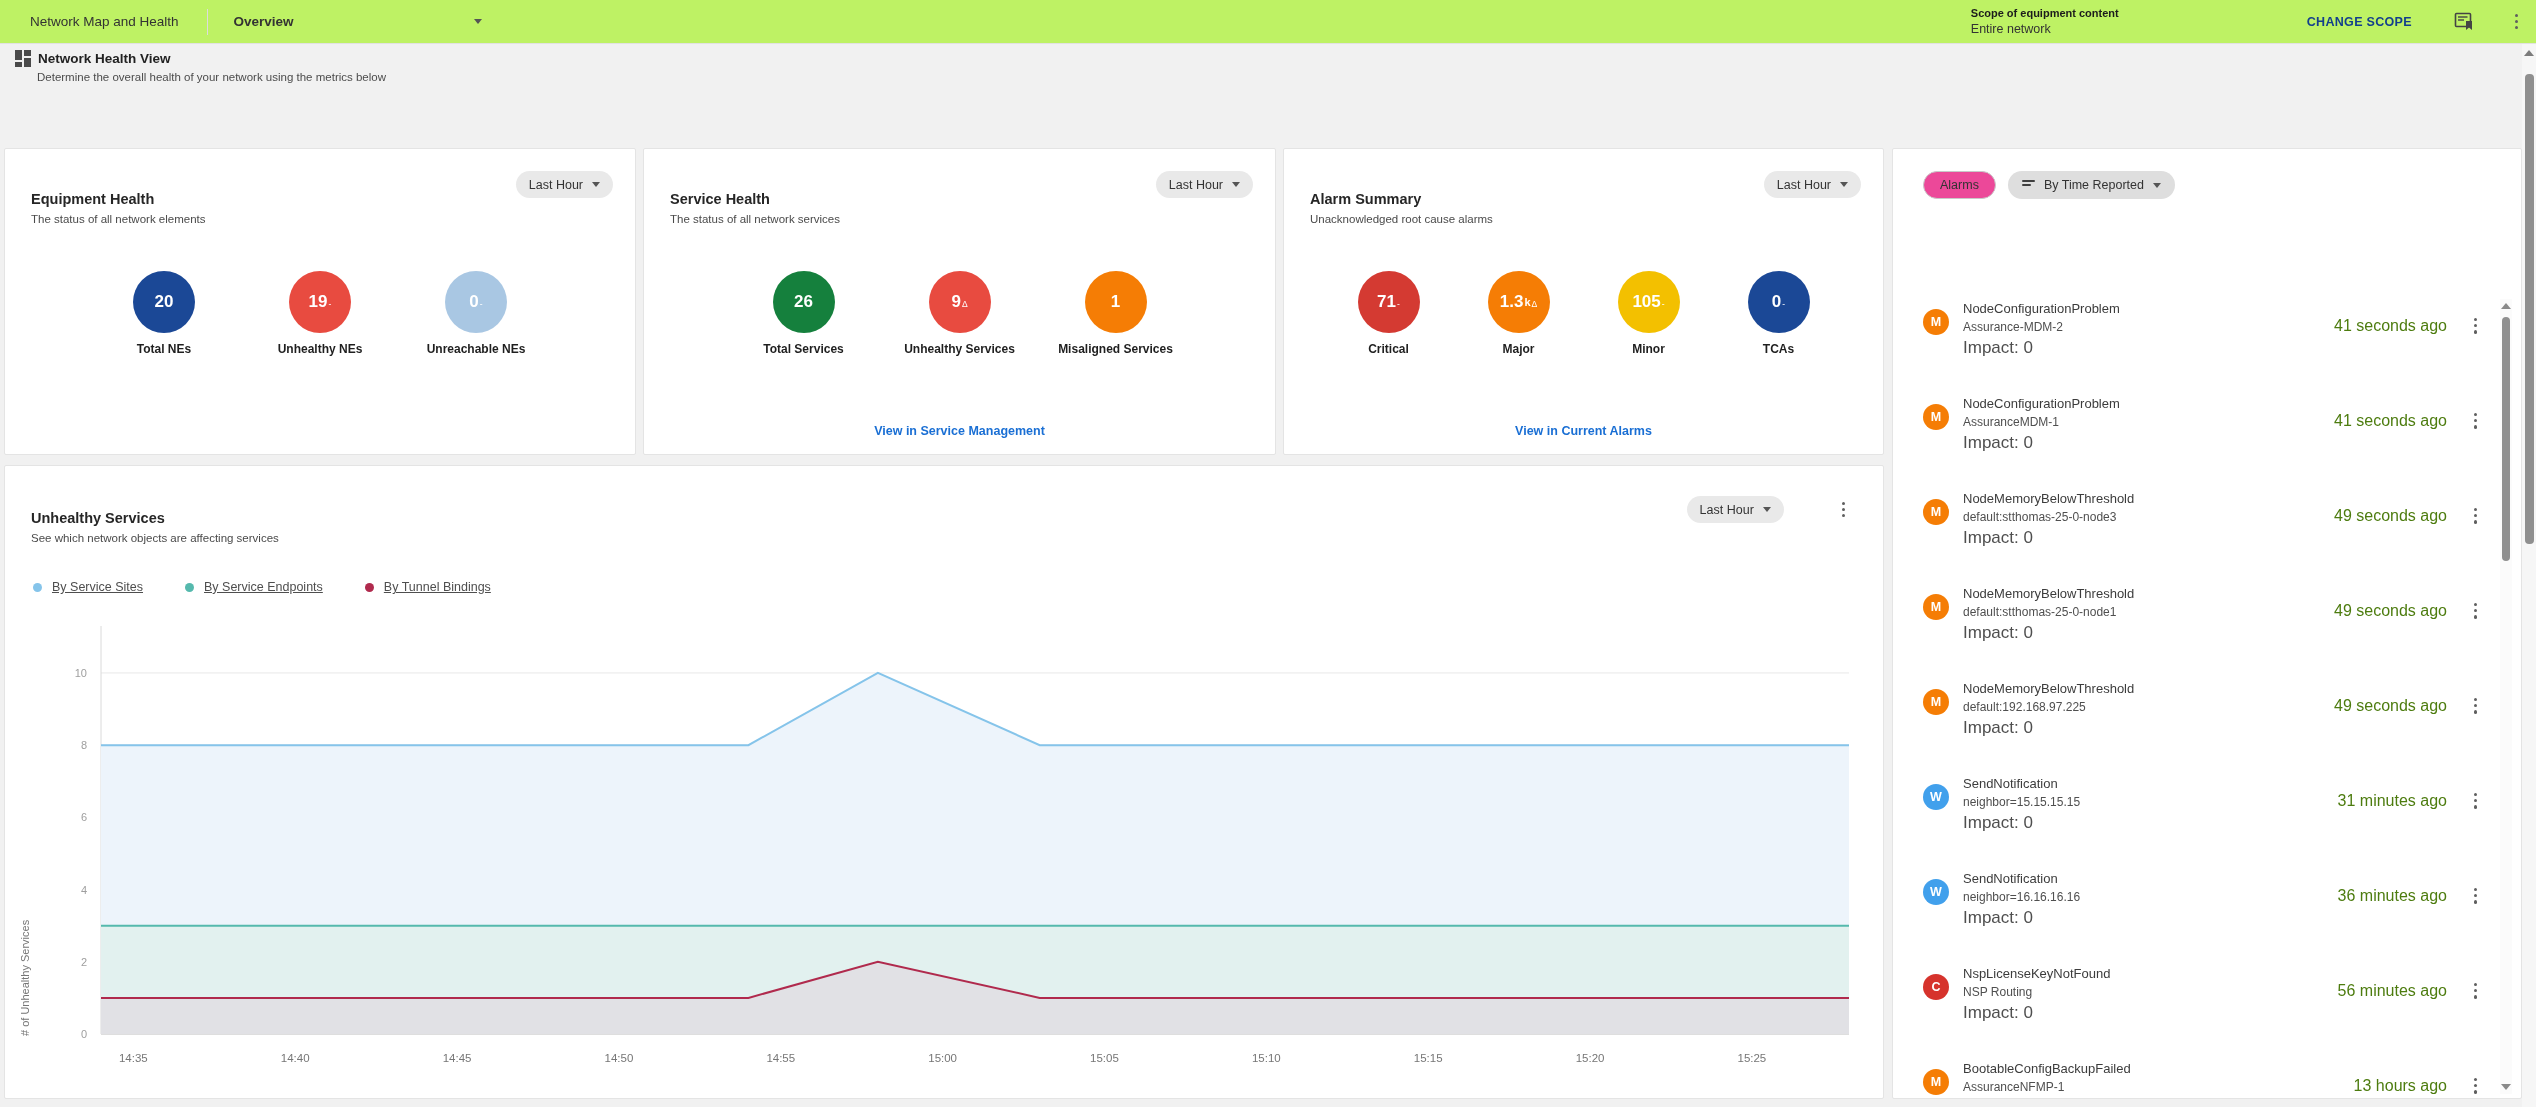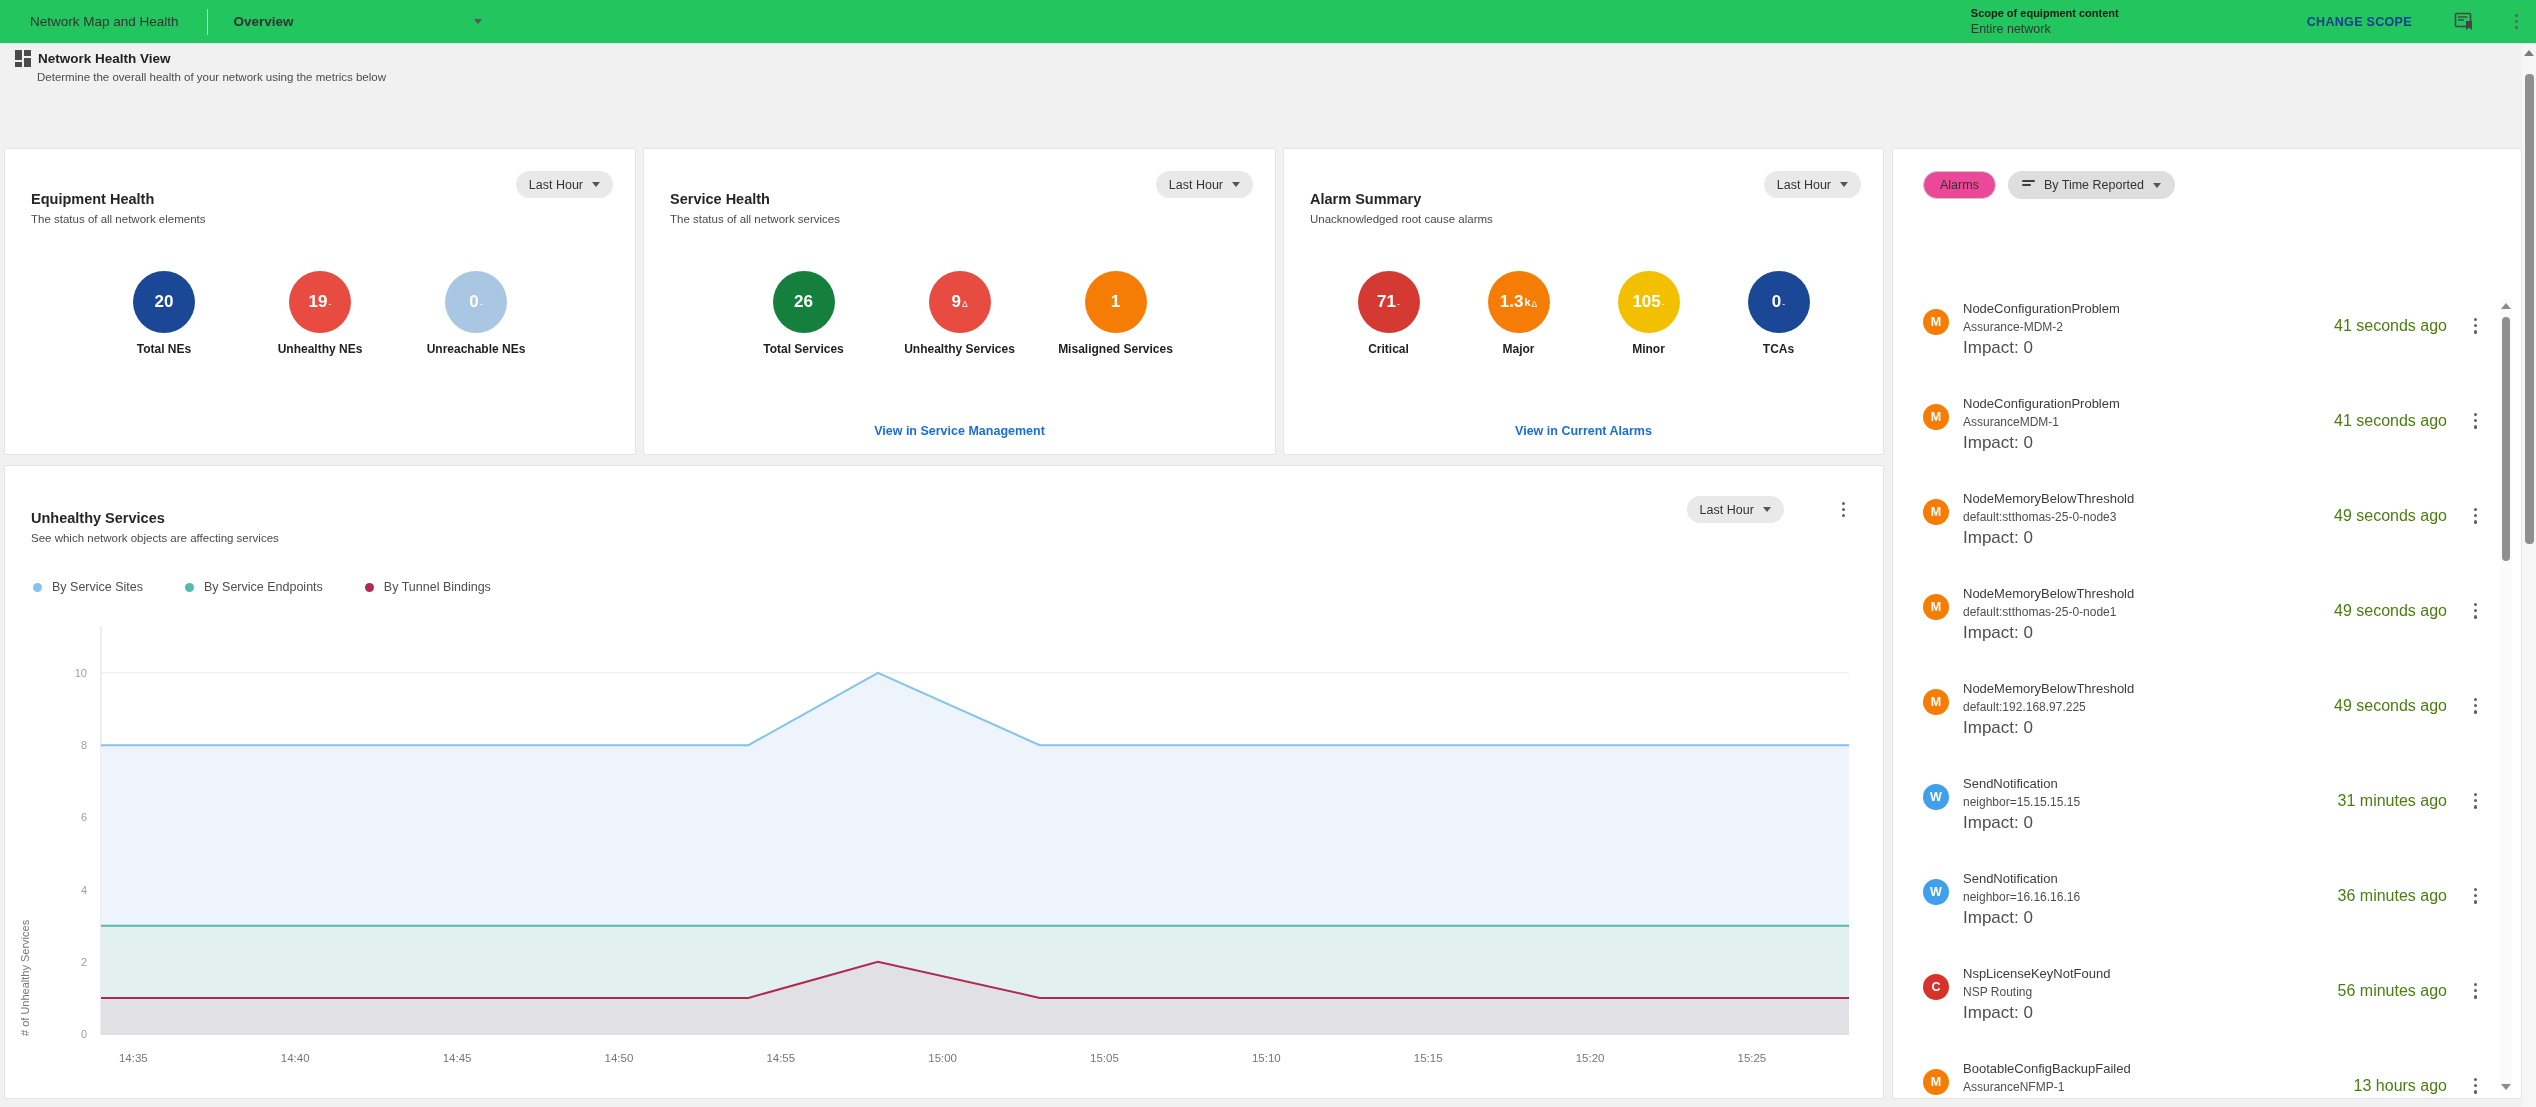--- a/index.html
+++ b/index.html
@@ -1,21 +1,21 @@
 <!DOCTYPE html>
 <html><head>
 <meta charset="utf-8">
 <style>
   * { margin:0; padding:0; box-sizing:border-box; }
   html,body { width:2536px; height:1107px; }
   body { font-family:"Liberation Sans", sans-serif; background:#f1f1f1; overflow:hidden; }
   .screen { position:relative; width:2536px; height:1107px; }
 
   
-  .topbar { position:absolute; left:0; top:0; width:2536px; height:44px; background:#22c55e;
+  .topbar { position:absolute; left:0; top:0; width:2536px; height:44px; background:#bef264;
             border-bottom:1px solid #e2e2e2; display:flex; align-items:center; padding:0 16px; z-index:5; }
   .app-title { font-size:13.5px; color:#333; padding:0 28px 0 14px; }
   .tb-divider { width:1px; height:26px; background:#dcdcdc; }
   .view-select { display:flex; align-items:center; justify-content:space-between; width:248px;
                  margin-left:26px; cursor:pointer;font-weight:bold; }
   .view-select .lbl { font-size:13.5px; color:#333; }
   .caret-down { width:0; height:0; border-left:4.5px solid transparent; border-right:4.5px solid transparent;
                 border-top:5.5px solid #555; }
   .tb-spacer { flex:1; }
   .scope-block { width:336px; }
@@ -87,21 +87,21 @@
 
   
   .unhealthy-panel { position:absolute; left:4px; top:465px; width:1880px; height:634px;
                      background:#fff; border:1px solid #e4e4e4; border-radius:2px; }
   .unhealthy-head { padding:22px 24px 0 26px; }
   .uh-controls { position:absolute; top:30px; right:36px; display:flex; align-items:center; gap:56px; }
   .uh-controls .pill { position:static; }
   .legend-row { display:flex; align-items:center; gap:42px; margin:36px 0 0 28px; }
   .legend-item { display:flex; align-items:center; gap:10px; cursor:pointer; }
   .legend-dot { width:9px; height:9px; border-radius:50%; }
-  .legend-label { font-size:12.5px; color:#4e4e4e; }
+  .legend-label { font-size:12.5px; color:#4e4e4e;text-decoration:underline; }
   .ytitle { position:absolute; left:14px; top:210px; height:360px; display:flex; align-items:center;
             writing-mode:vertical-rl; transform:rotate(180deg); font-size:11px; color:#767676; }
   #chart-svg { position:absolute; left:36px; top:150px; }
   .ytick { font-size:11px; fill:#9e9e9e; font-family:"Liberation Sans",sans-serif; }
   .xtick { font-size:11.5px; fill:#767676; font-family:"Liberation Sans",sans-serif; }
 
   
   .page-scroll-track { position:absolute; right:0; top:44px; bottom:0; width:14px; background:#f6f6f6; }
   .page-scroll-up { position:absolute; top:6px; left:2px; width:0; height:0;
       border-left:5px solid transparent; border-right:5px solid transparent; border-bottom:6px solid #7c7c7c; }

